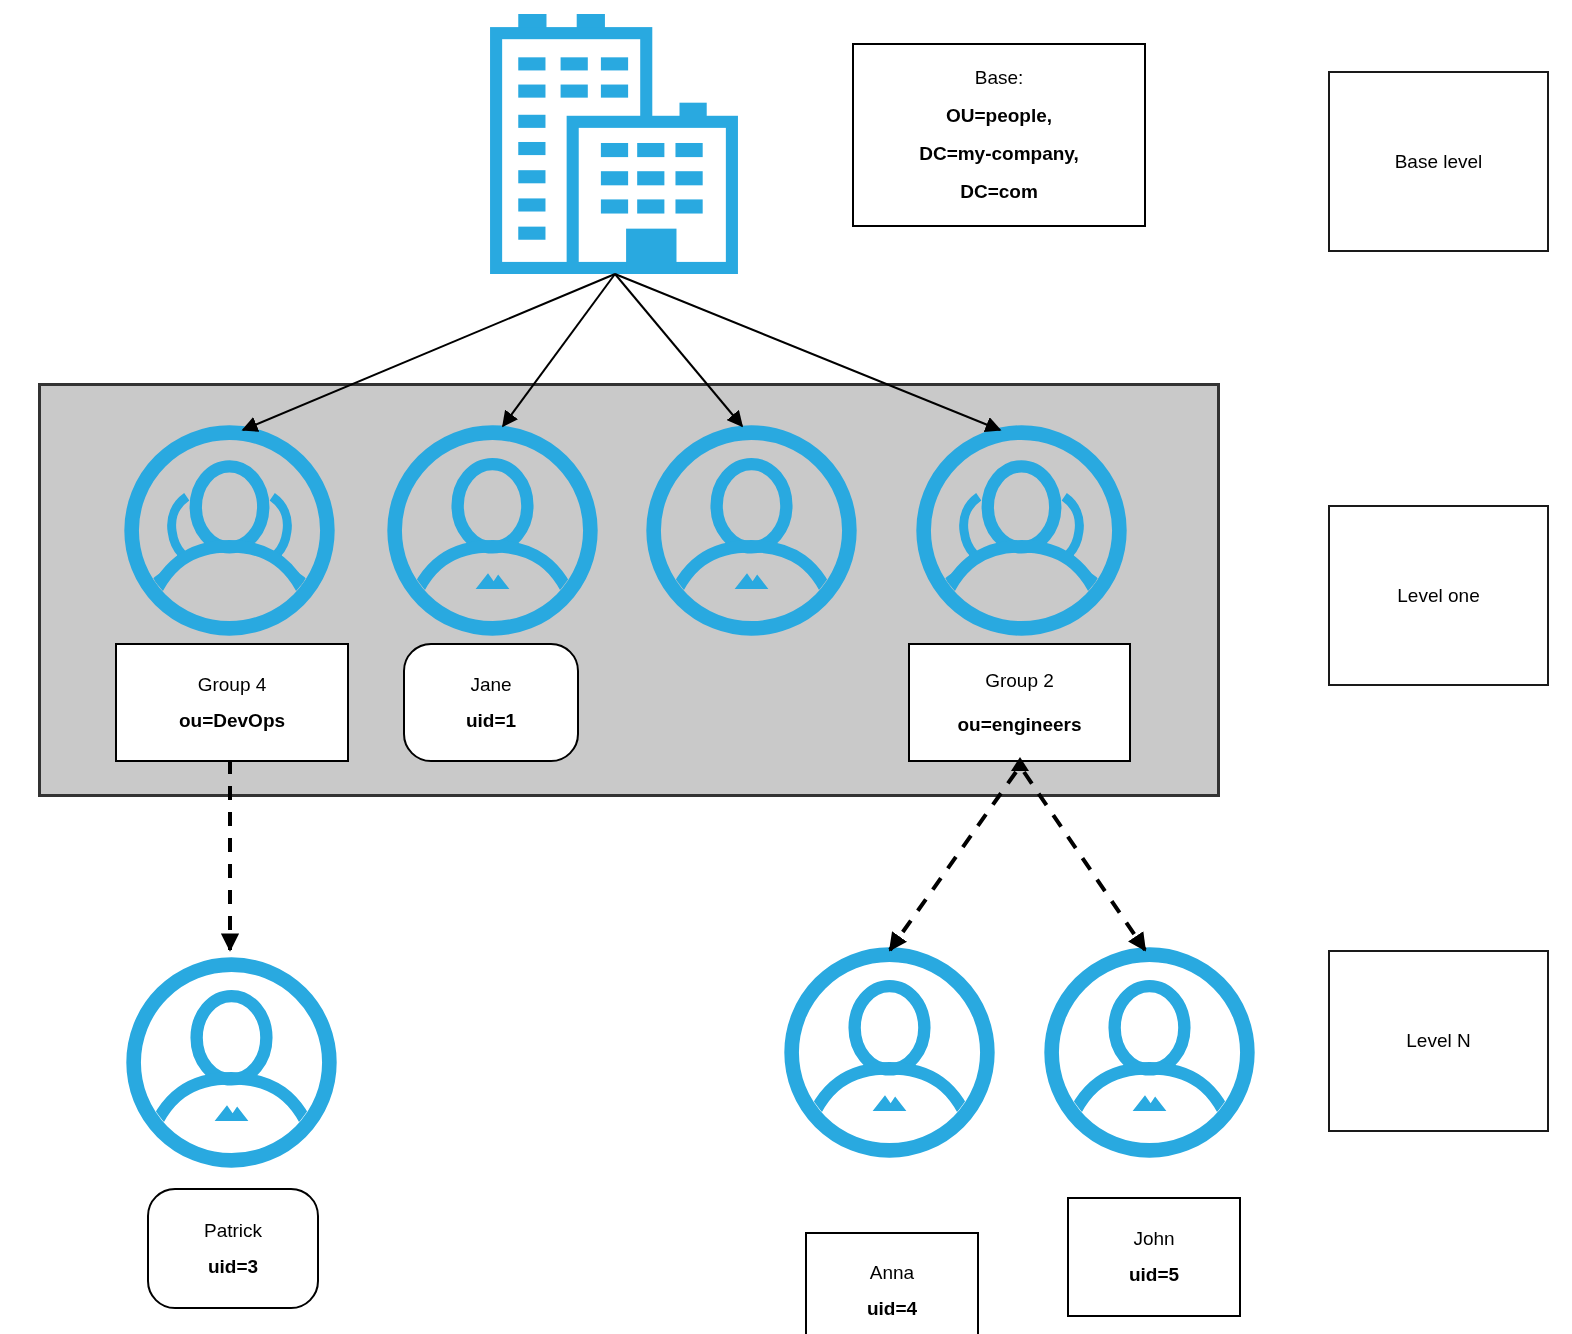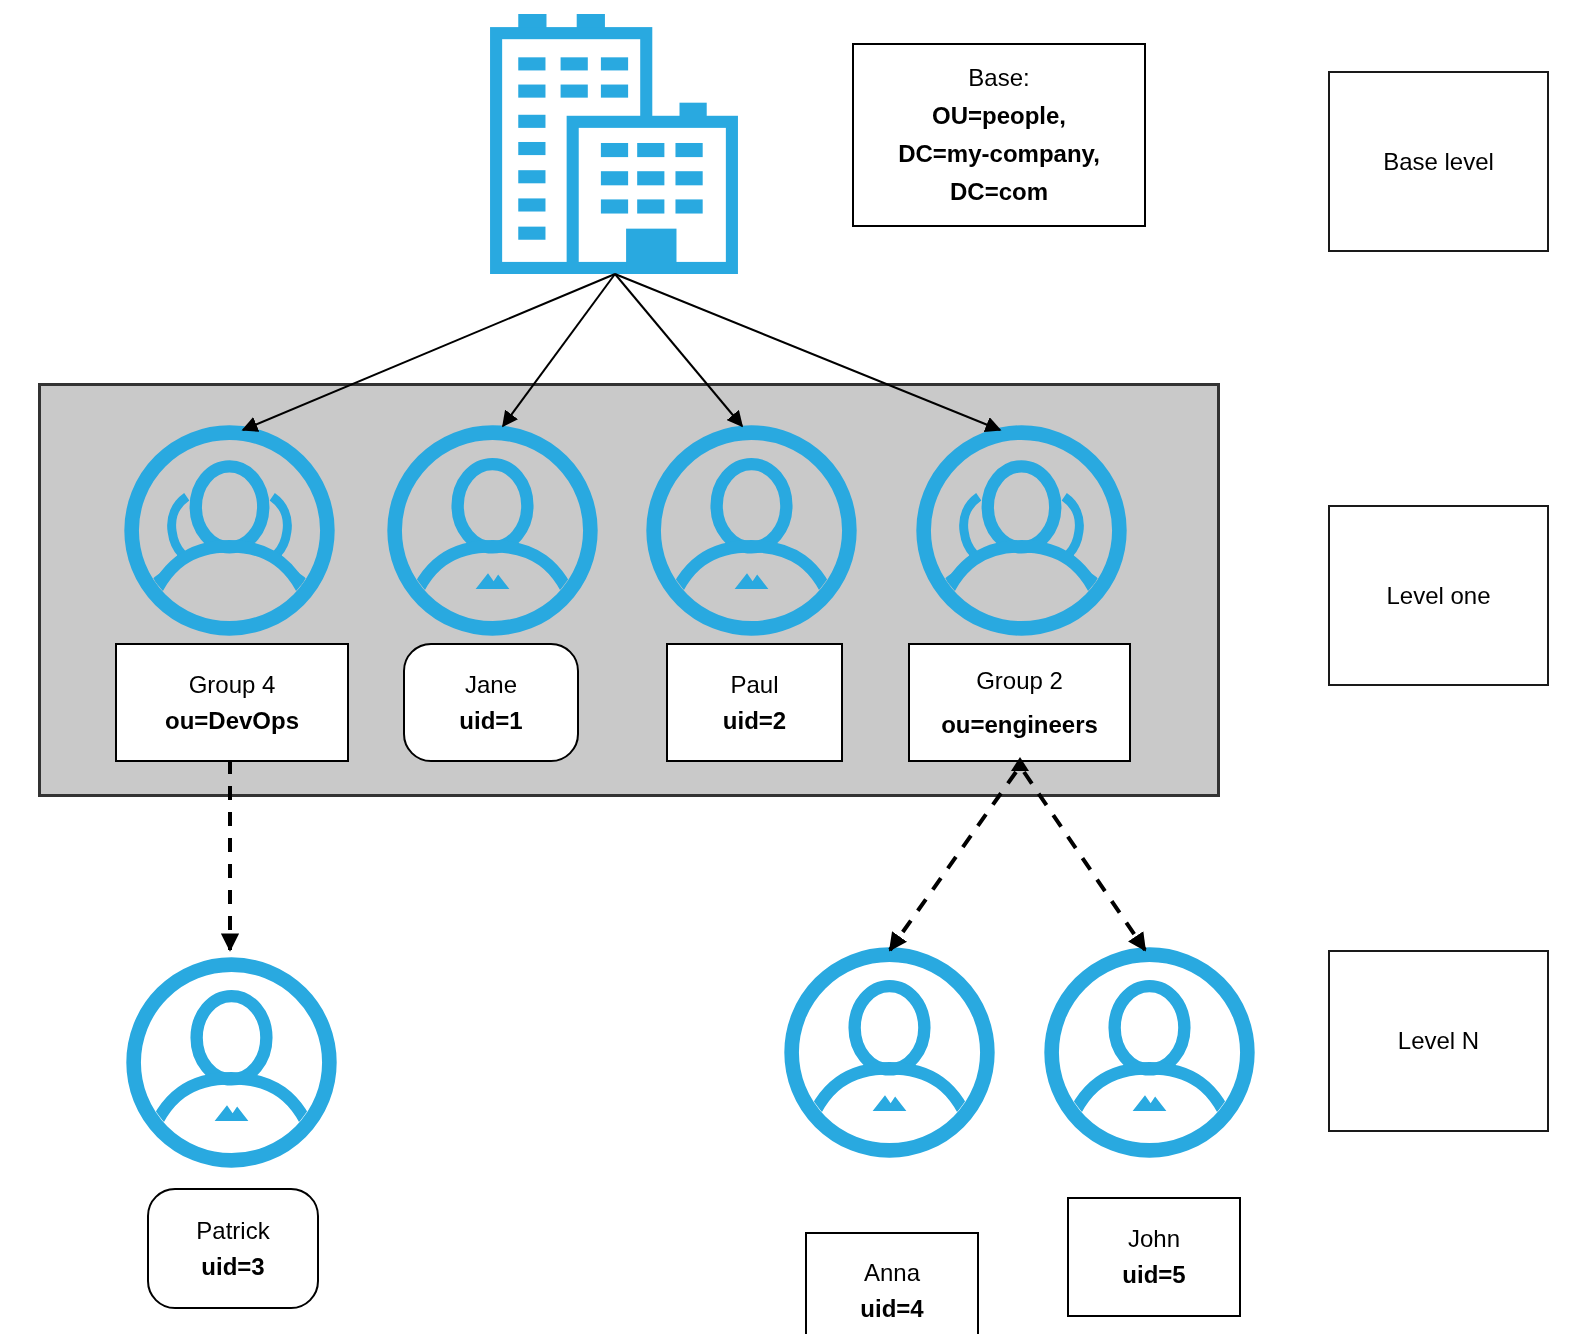--- a/index.html
+++ b/index.html
@@ -21,21 +21,21 @@
   #icon-jane{left:380px;top:418px;}
   #icon-paul{left:639px;top:418px;}
   #icon-g2{left:909px;top:418px;}
   #icon-patrick{left:119px;top:950px;}
   #icon-anna{left:777px;top:940px;}
   #icon-john{left:1037px;top:940px;}
   
   .box{
     position:absolute;background:#fff;border:2px solid #000;z-index:2;
     display:flex;flex-direction:column;align-items:center;justify-content:center;
-    text-align:center;font-size:24px;line-height:36px;
+    text-align:center;font-size:19px;line-height:36px;
   }
   .box .bold{font-weight:bold;}
   #lbl-base{left:852px;top:43px;width:290px;height:180px;line-height:38px;}
   .level-box{left:1328px;width:217px;height:177px;border-color:#1a1a1a;}
   #lbl-baselevel{top:71px;}
   #lbl-levelone{top:505px;}
   #lbl-leveln{top:950px;height:178px;}
   #lbl-g1{left:115px;top:643px;width:230px;height:115px;}
   #lbl-jane{left:403px;top:643px;width:172px;height:115px;border-radius:28px;}
   #lbl-paul{left:666px;top:643px;width:173px;height:115px;}
@@ -155,24 +155,20 @@
     </svg>
 
   <div class="box" id="lbl-g1">
     <span>Group 4</span>
     <span class="bold">ou=DevOps</span>
   </div>
   <div class="box" id="lbl-jane">
     <span>Jane</span>
     <span class="bold">uid=1</span>
   </div>
-  <div class="box" id="lbl-paul">
-    <span>Paul</span>
-    <span class="bold">uid=2</span>
-  </div>
   <div class="box" id="lbl-g2">
     <span>Group 2</span>
     <span class="bold">ou=engineers</span>
   </div>
 
   <svg class="icon node-icon" id="icon-patrick" viewBox="0 0 200 200">
       <use href="#sym-person"></use>
     </svg>
   <svg class="icon node-icon" id="icon-anna" viewBox="0 0 200 200">
       <use href="#sym-person"></use>

